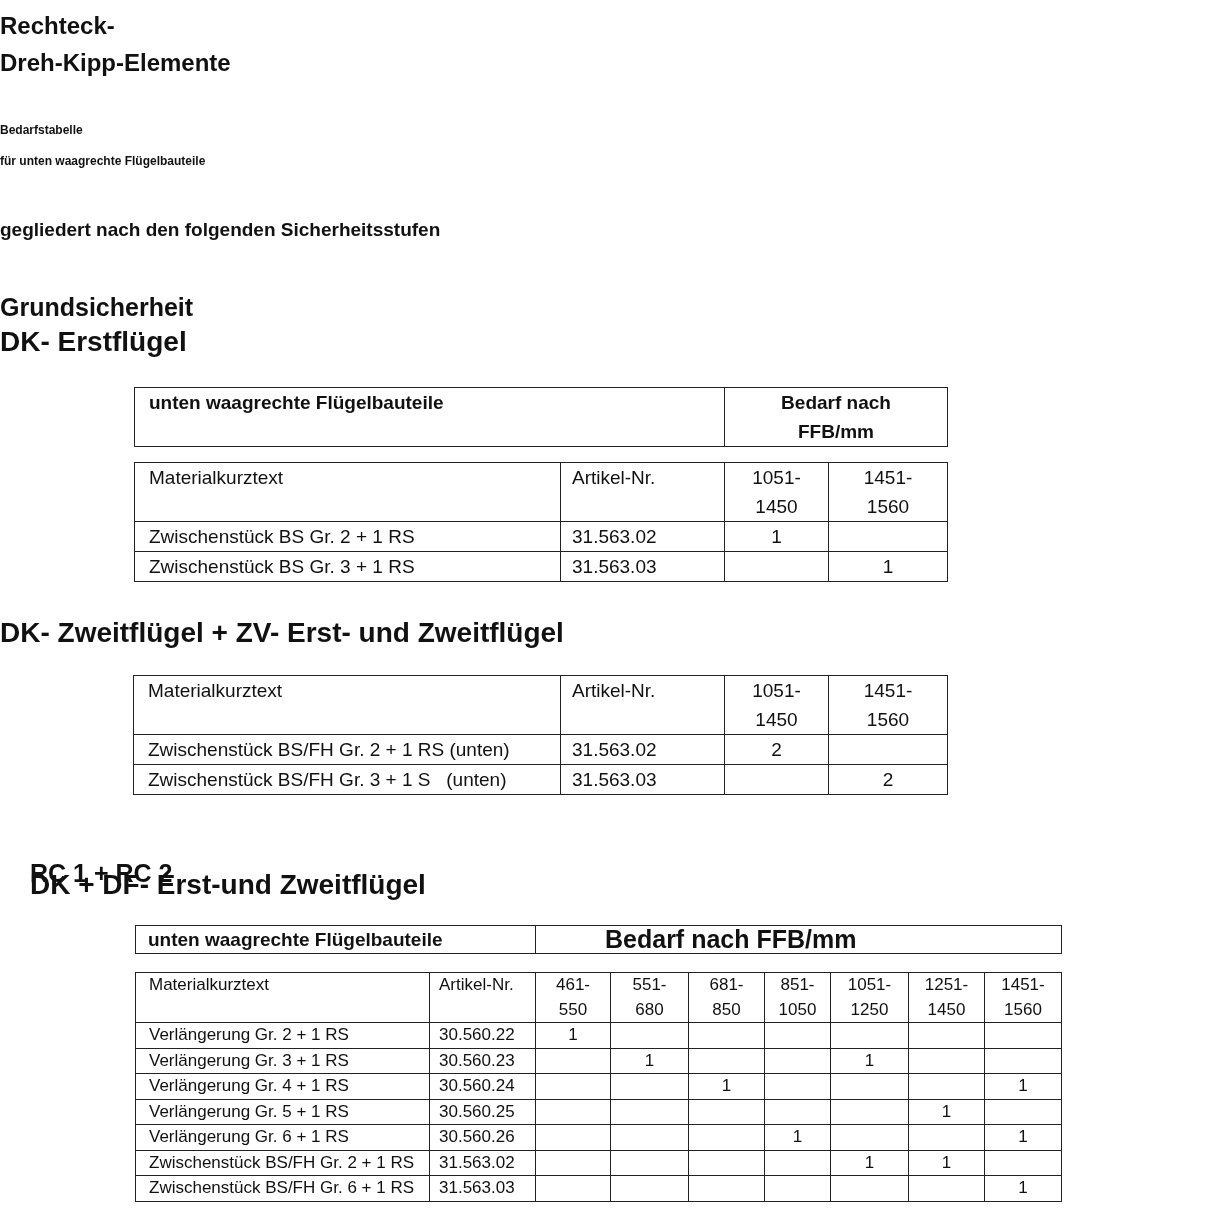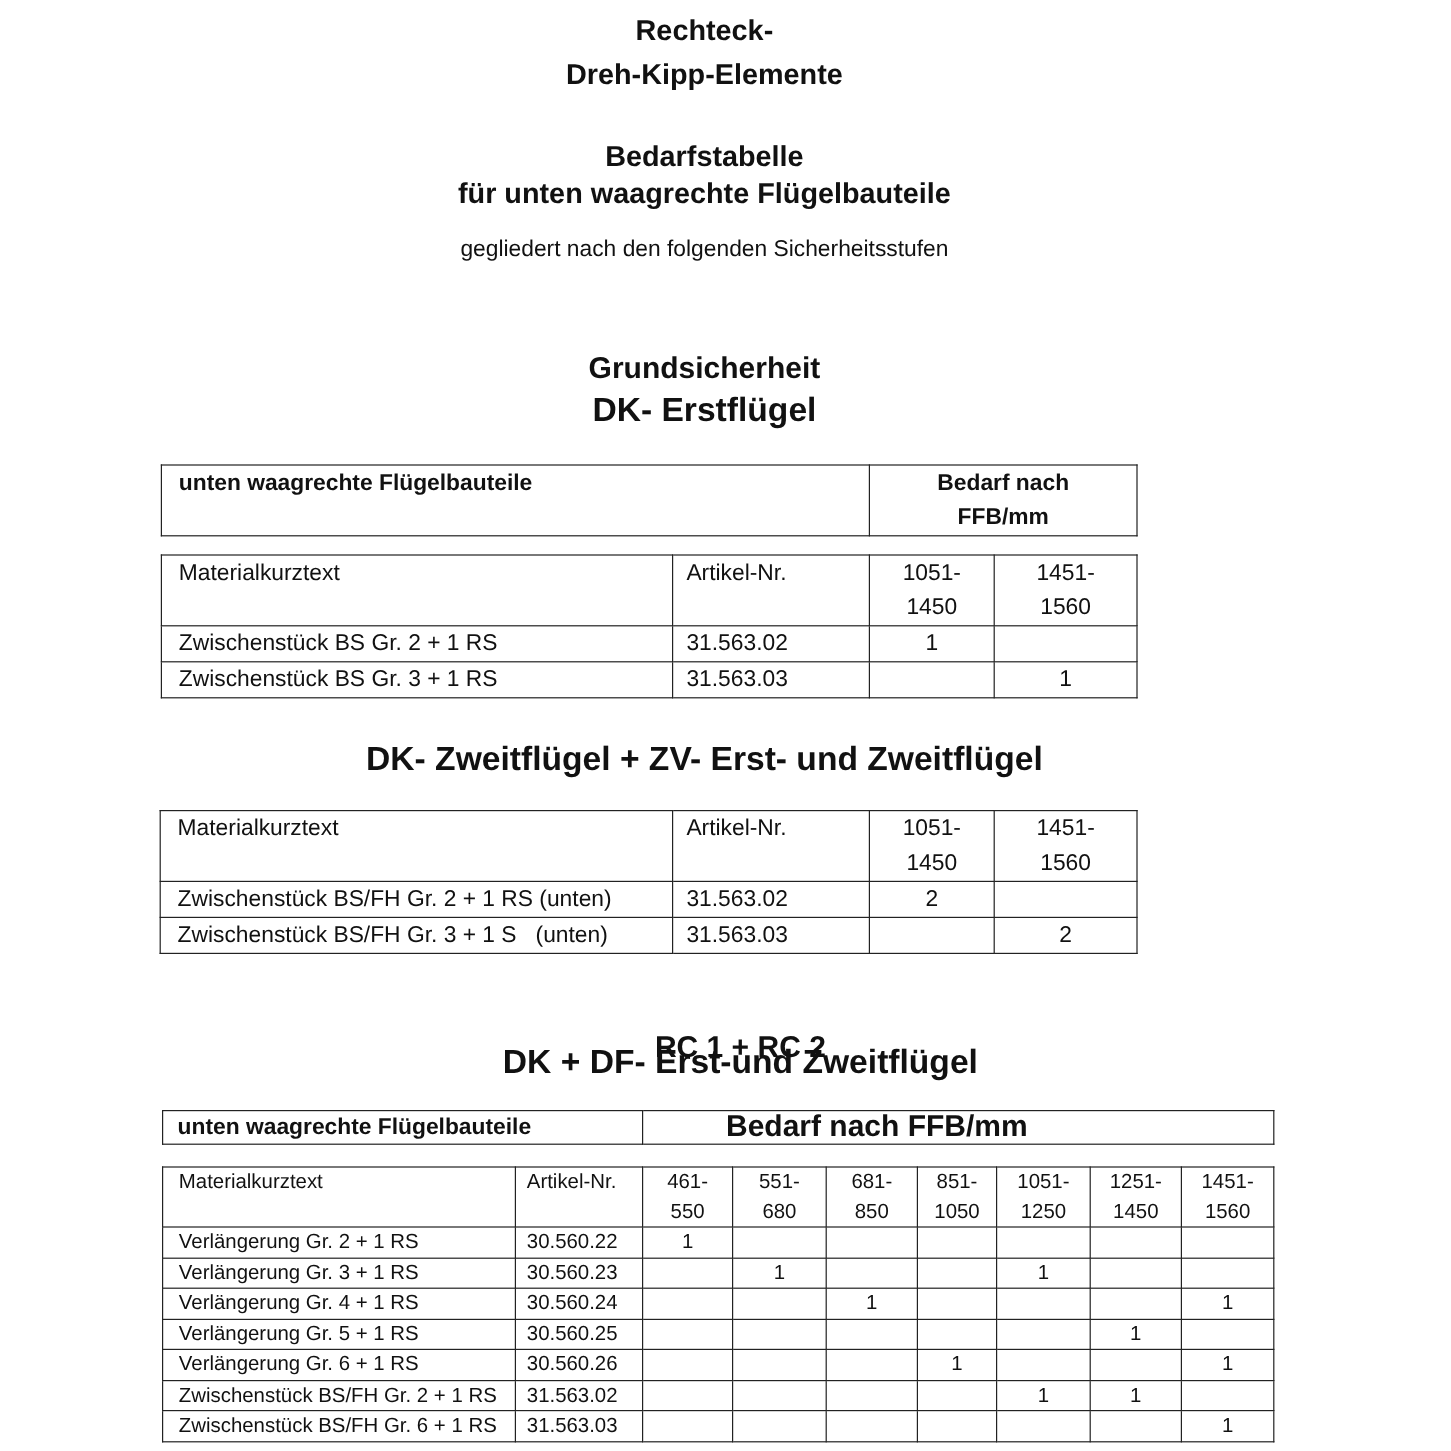--- a/index.html
+++ b/index.html
@@ -1,22 +1,22 @@
 <!DOCTYPE html>
 <html><head>
   <meta charset="utf-8">
   <style>
     html, body { margin: 0; padding: 0; background: #ffffff; }
     body {
       width: 1209px; height: 1209px; position: relative; overflow: hidden;
       font-family: "Liberation Sans", "DejaVu Sans", sans-serif; color: #111;
     }
-    .center { position: absolute; left: 0; width: 1140px; text-align: center; margin-left: 17px; }
+    .center { position: absolute; left: 0; width: 1140px; text-align: left; }
     .title { font-weight: bold; font-size: 24px; line-height: 37px; }
-    .sub { font-weight: bold; font-size: 24px; line-height: 31px; }
+    .sub { font-weight: bold; font-size: 12px; line-height: 31px; }
     .plain { font-size: 19px; line-height: 24px; }
     .h2 { font-weight: bold; font-size: 25px; line-height: 30px; }
     .h3 { font-weight: bold; font-size: 28px; line-height: 26px; }
 
     table { border-collapse: collapse; position: absolute; table-layout: fixed; padding-left: 31px; }
     td { border: 1.5px solid #222; padding: 0; vertical-align: top; }
     .t1 td, .t2 td, .t3 td { font-size: 19px; line-height: 29px; }
     .pad { padding-left: 14px; }
     .c { text-align: center; }
     .bold { font-weight: bold; }
@@ -29,21 +29,21 @@
 <body>
 
 <div class="center title" style="top:7px;">
   <div>Rechteck-</div>
   <div>Dreh-Kipp-Elemente</div>
 </div>
 <div class="center sub" style="top:115px;">
   <div>Bedarfstabelle</div>
   <div>für unten waagrechte Flügelbauteile</div>
 </div>
-<div class="center plain" style="top:196px;">gegliedert nach den folgenden Sicherheitsstufen</div>
+<div class="center plain" style="top:218px;font-weight:bold;">gegliedert nach den folgenden Sicherheitsstufen</div>
 
 <div class="center h2" style="top:292px;">Grundsicherheit</div>
 <div class="center h3" style="top:329px;">DK- Erstflügel</div>
 
 <table class="t1" style="left:134px; top:387px; width:813px;">
   <colgroup>
       <col style="width:590px">
       <col style="width:223px">
     </colgroup>
   <tbody>

